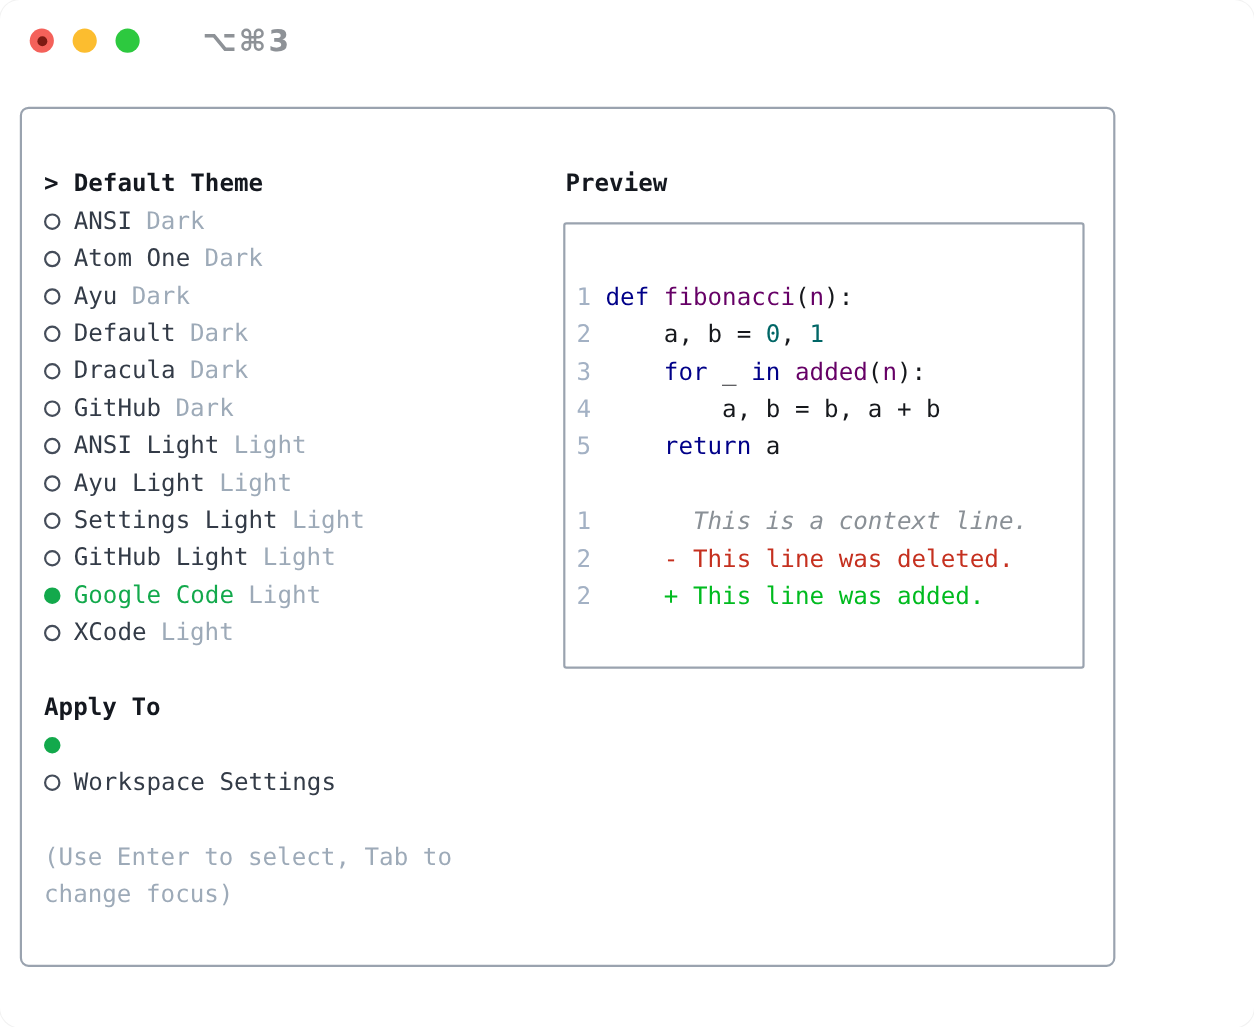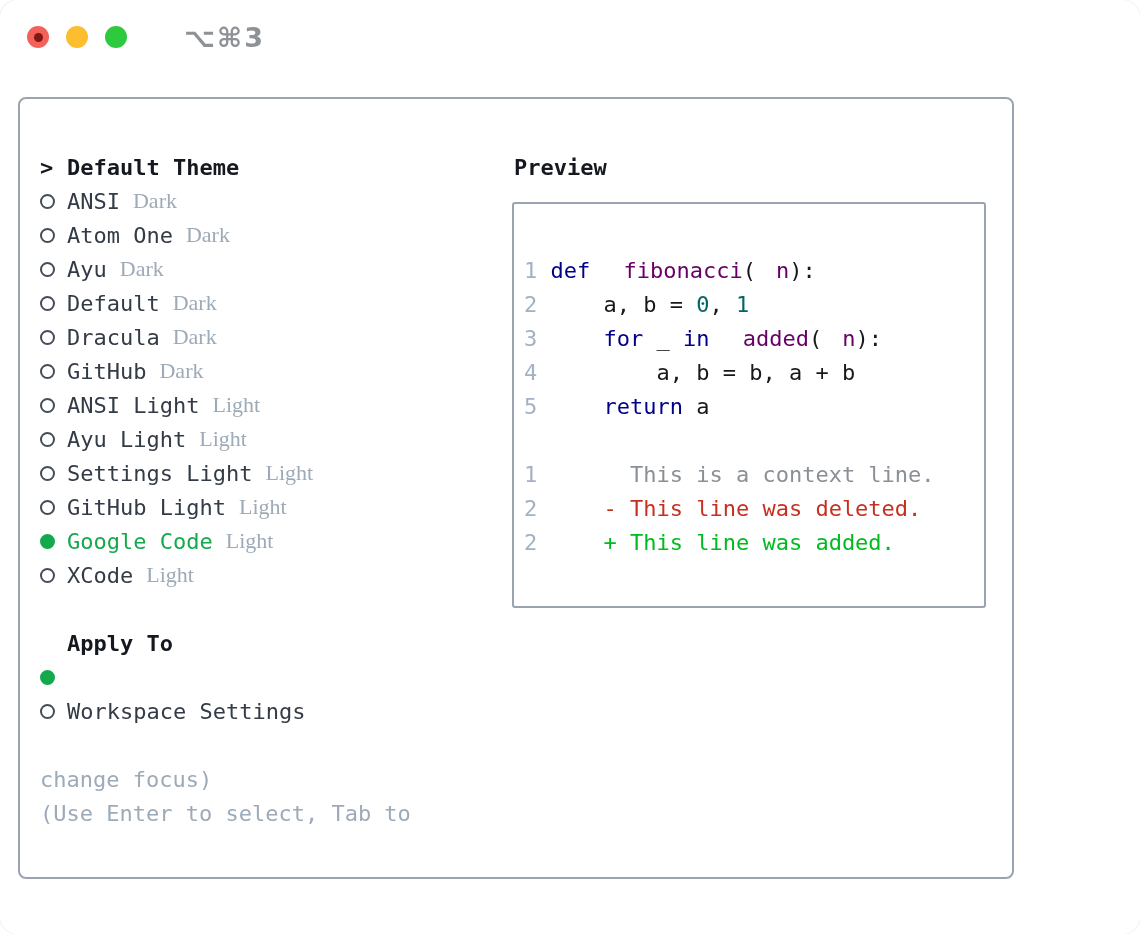--- a/index.html
+++ b/index.html
@@ -18,38 +18,38 @@
   .win-title{margin-left:40px;font-size:27px;font-weight:700;letter-spacing:2px;color:var(--title-gray);font-family:"DejaVu Sans",sans-serif;}
 
   .panel{position:absolute;left:18px;top:97px;width:996px;height:782px;box-sizing:border-box;
     border:2px solid var(--border-gray);border-radius:8px;background:#fff;}
 
   .left-col{position:absolute;left:20px;top:51px;}
   .row{height:34px;display:flex;align-items:center;font-size:22px;color:var(--text-dark);white-space:pre;}
   .row.blank{height:34px;}
   .hdr{font-weight:700;color:var(--heading-dark);}
   .prefix{display:inline-block;width:27px;font-weight:700;color:var(--heading-dark);}
-  .indent{margin-left:27px;}
+  .indent{}
   .circle{width:15px;height:15px;box-sizing:border-box;border:2.5px solid var(--circle-outline);border-radius:50%;margin-right:12px;flex:none;background:transparent;}
   .item .name{color:var(--text-dark);}
   .item.selected .circle{background:var(--accent-green);border-color:var(--accent-green);}
   .item.selected .name{color:var(--accent-green);}
-  .tag{color:var(--muted-gray);margin-left:13px;font-family:Liberation Serif, serif;}
+  .tag{color:var(--muted-gray);margin-left:13px;}
   .hint{color:var(--muted-gray);}
 
   .preview-label{position:absolute;left:494px;top:51px;}
   .preview-box{position:absolute;left:492px;top:103px;width:474px;height:406px;box-sizing:border-box;
     border:2px solid var(--border-gray);border-radius:3px;background:#fff;padding:49px 0 0 10px;overflow:hidden;}
   .cl{height:34px;display:flex;align-items:center;font-size:22px;white-space:pre;color:var(--plain-code);}
   .ln{color:var(--lineno-gray);margin-right:1ch;flex:none;}
   .tok-kw{color:var(--keyword-blue);}
-  .tok-fn{color:var(--function-purple);margin-left:20px;}
+  .tok-fn{color:var(--function-purple);}
   .tok-lit{color:var(--literal-teal);}
   .tok-pl{color:var(--plain-code);}
-  .ctx{color:var(--context-gray);}
+  .ctx{color:var(--context-gray);font-style:italic;}
   .del{color:var(--deleted-red);}
   .add{color:var(--added-green);}
 </style>
 </head>
 <body>
 
 <div class="window">
   <div class="titlebar">
     <span class="light red">
         <span class="dot"></span>
@@ -81,22 +81,22 @@
       <div class="row blank"></div>
       <div class="row indent">
         <span class="hdr">Apply To</span>
       </div>
       <div id="apply-items">
           <div class="row item selected"><span class="circle"></span></div>
           <div class="row item"><span class="circle"></span><span class="name">Workspace Settings</span></div>
         </div>
       <div class="row blank"></div>
       <div id="hint-lines">
+          <div class="row hint">(Use Enter to select, Tab to</div>
           <div class="row hint">change focus)</div>
-          <div class="row hint">(Use Enter to select, Tab to</div>
         </div>
     </div>
 
     <div class="row preview-label">
       <span class="hdr">Preview</span>
     </div>
     <div class="preview-box">
       <div id="code-lines">
           <div class="cl"><span class="ln">1</span><span class="tok-kw">def</span><span class="tok-pl"> </span><span class="tok-fn">fibonacci</span><span class="tok-pl">(</span><span class="tok-fn">n</span><span class="tok-pl">):</span></div>
           <div class="cl"><span class="ln">2</span><span class="tok-pl">    a, b = </span><span class="tok-lit">0</span><span class="tok-pl">, </span><span class="tok-lit">1</span></div>

